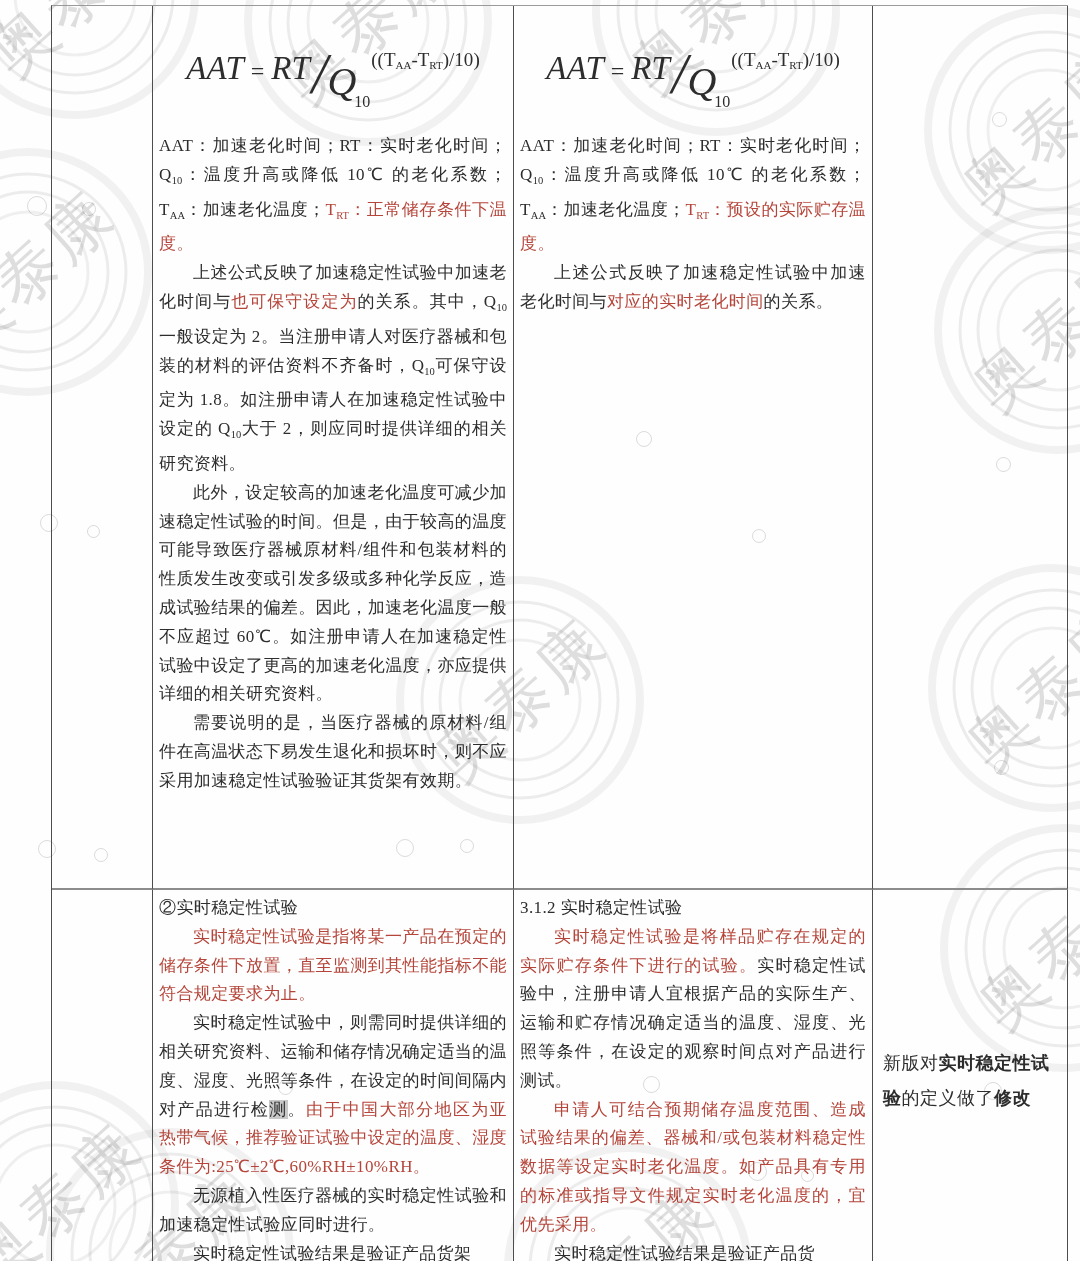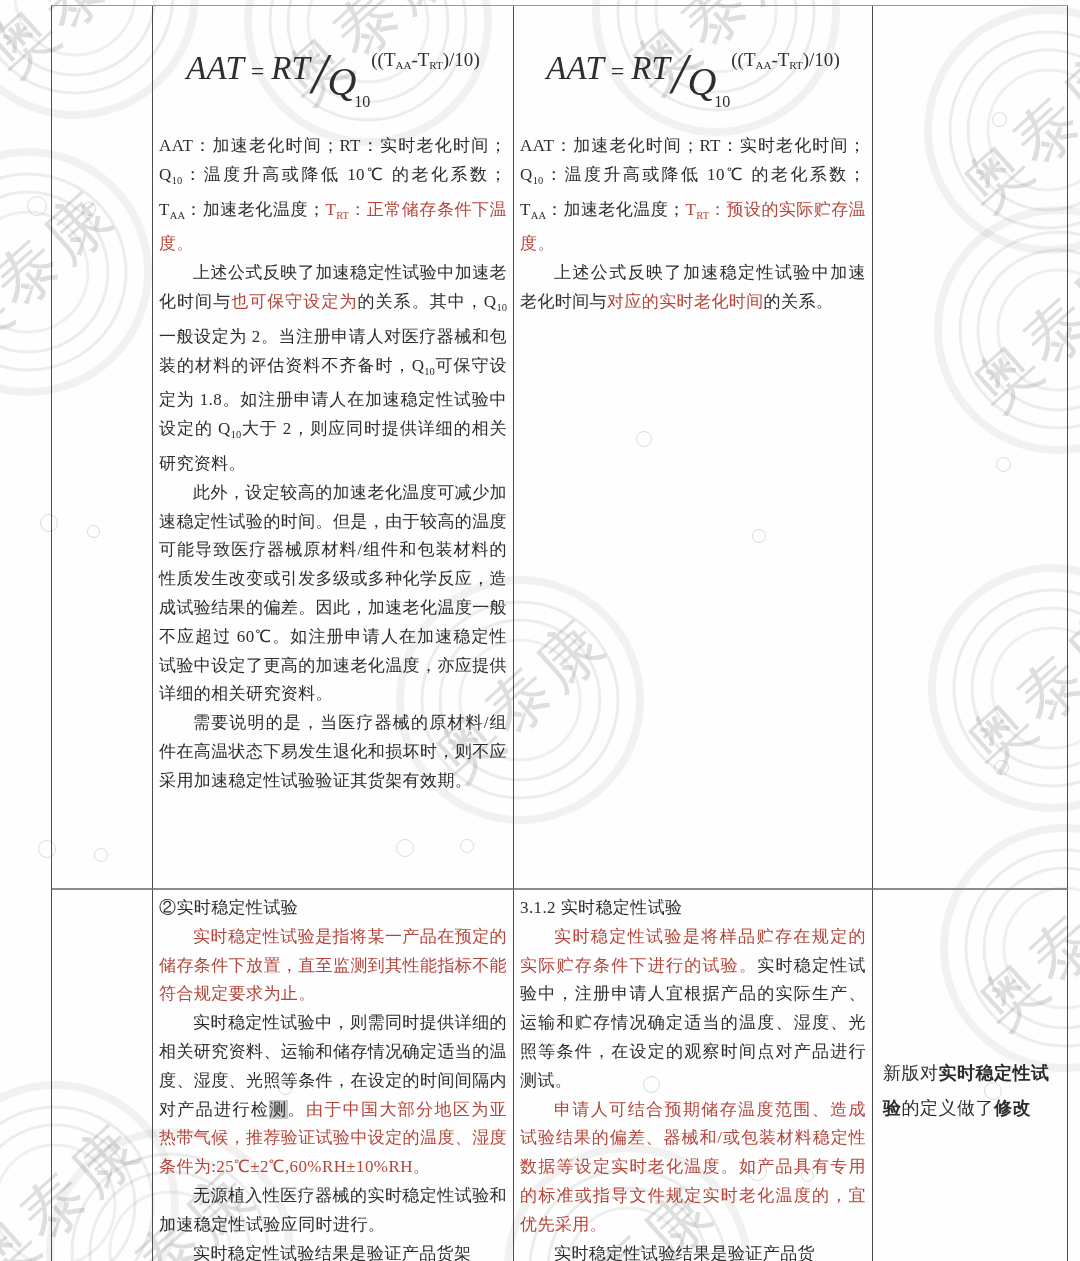--- a/index.html
+++ b/index.html
@@ -23,21 +23,21 @@
   .c0 { left:0;   width:101px; }
   .c1 { left:101px; width:361px; }
   .c2 { left:462px; width:359px; }
   .c3 { left:821px; width:195px; }
   .c1, .c2 { padding:0 6px; }
   .r2.c1, .r2.c2 { padding-top:4px; }
   .r2.c3 { padding:156px 10px 0 10px; }
   
   .para { margin:0; font-size:17px; line-height:28.8px; text-align:justify; letter-spacing:0.4px;font-family:Liberation Serif, serif; }
   .para.indent { text-indent:2em; }
-  .c3 .para { font-size:18px; line-height:35px; text-align:left; letter-spacing:0.5px;margin-top:10px; }
+  .c3 .para { font-size:18px; line-height:35px; text-align:left; letter-spacing:0.5px; }
   .red  { color:#b5453a; }
   .bold { font-weight:bold; }
   .hl   { background:#c8c8c8; }
   .subsc { font-size:10.5px; vertical-align:-4px; letter-spacing:0; }
   
   .formula { margin:36px 0 16px 0; text-align:center; white-space:nowrap; height:74px; }
   .f-it    { font-size:33px; font-style:italic;text-align:right; }
   .f-eq    { font-size:24px; padding:0 7px; }
   .f-slash { font-size:56px; font-style:italic; vertical-align:-14px; margin:0 0 0 2px; }
   .f-q     { font-size:40px; font-style:italic; vertical-align:-16px; }

